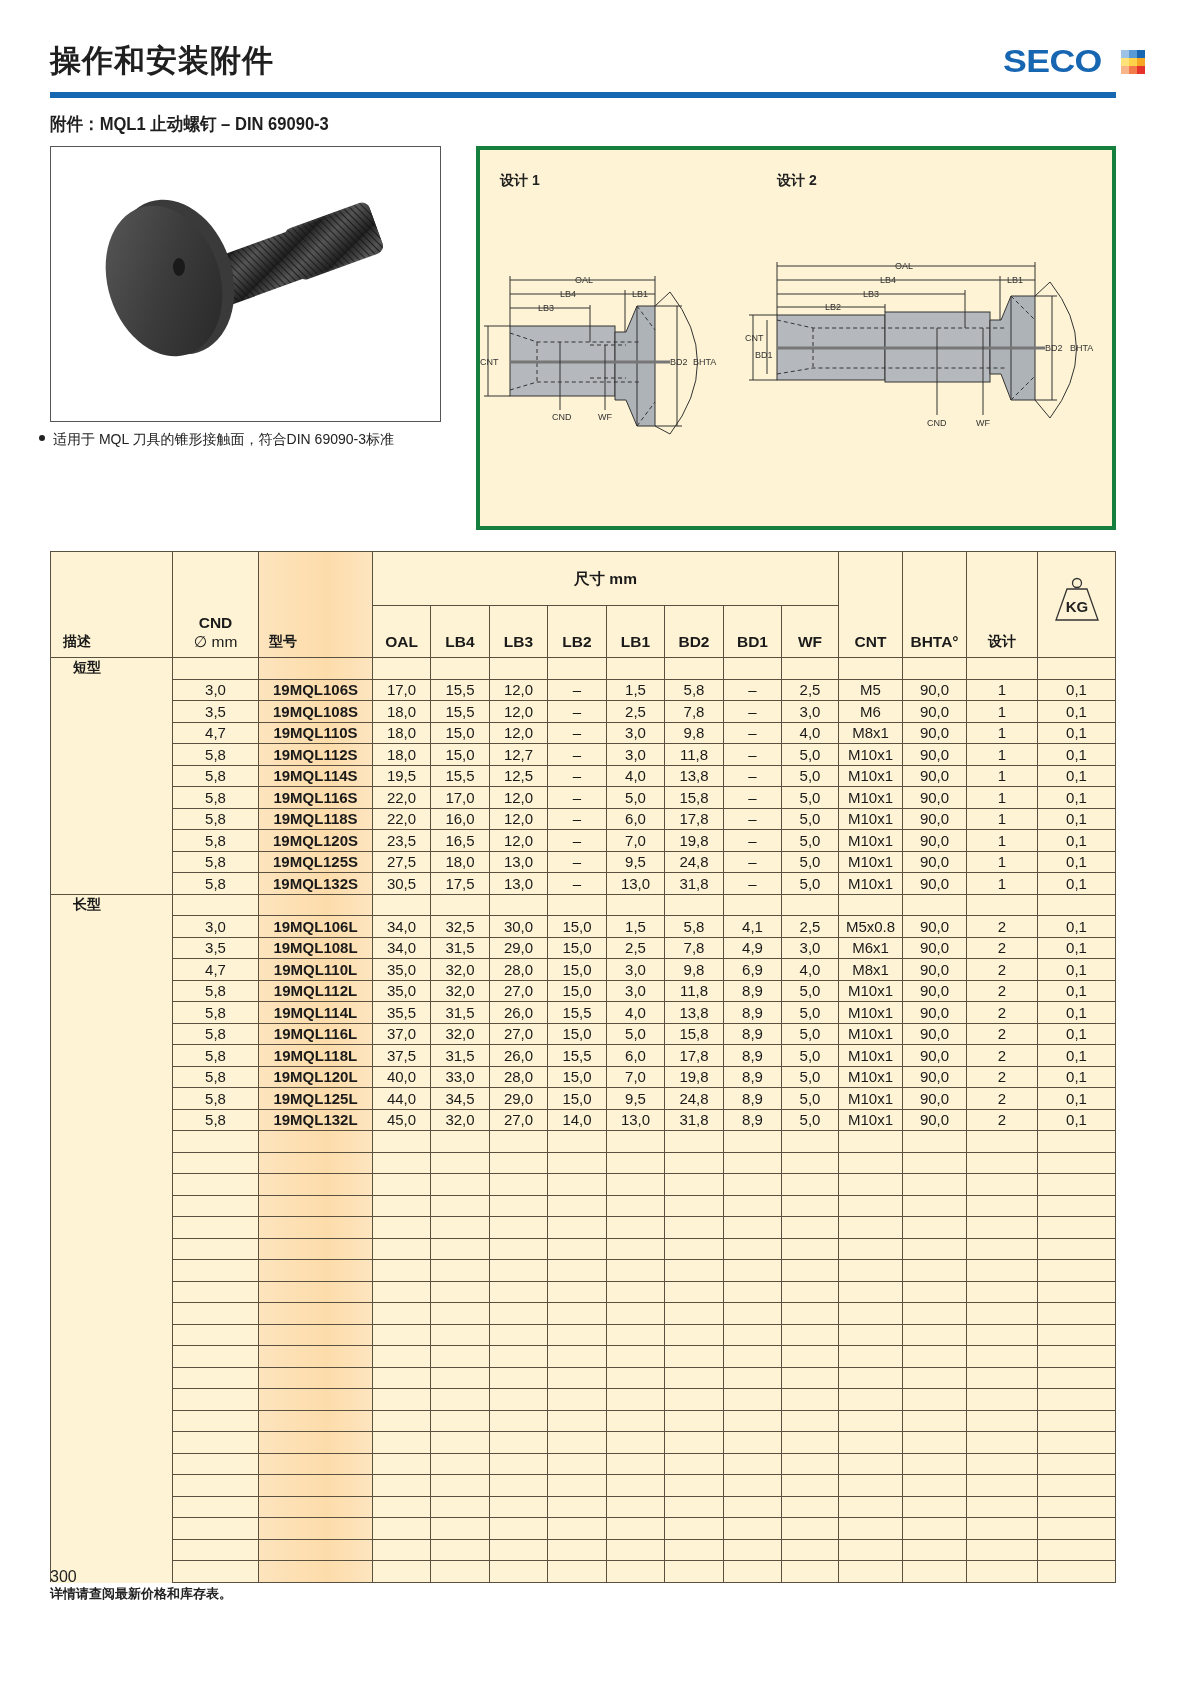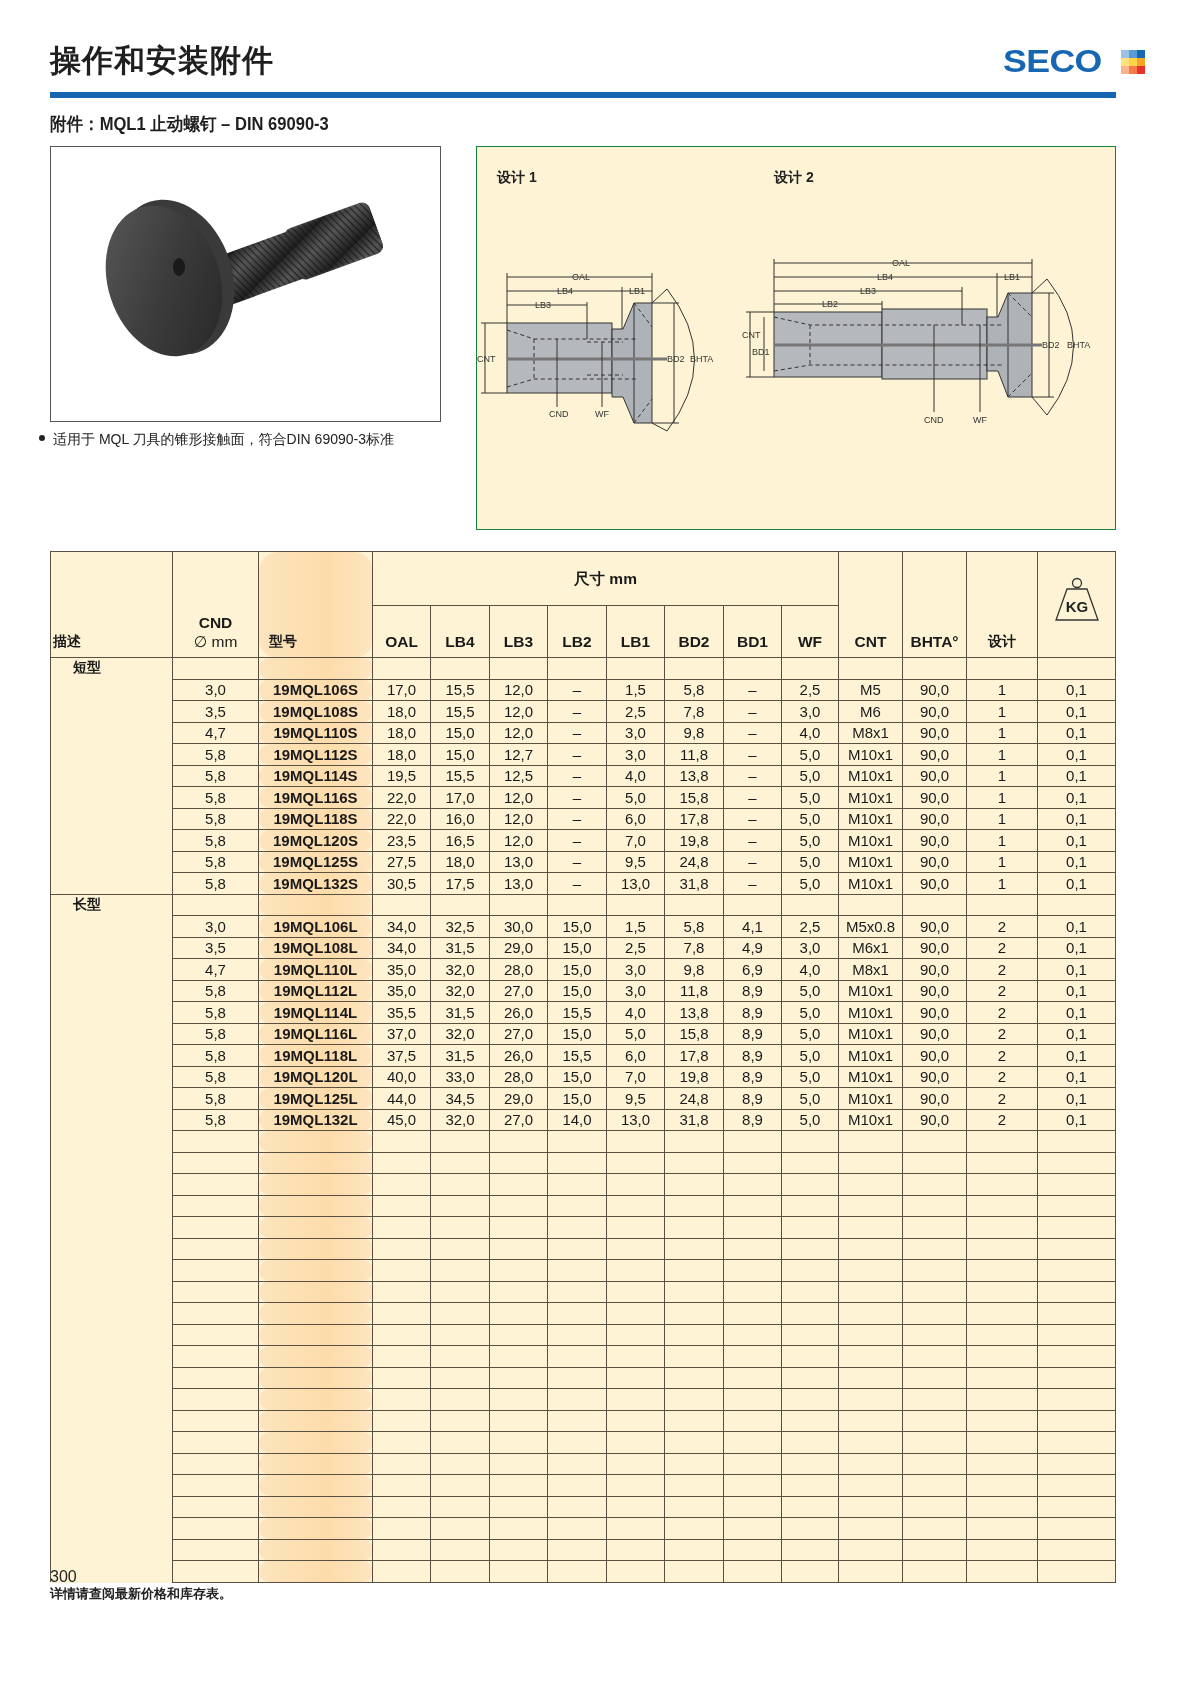--- a/index.html
+++ b/index.html
@@ -11,30 +11,30 @@
   .logo-text { font-family: "Liberation Sans", sans-serif; font-weight: bold; font-size: 31px; color: #1766b2; letter-spacing: -0.5px; line-height: 1; transform: scaleX(1.15); transform-origin: left; }
   .logo-squares { display: grid; grid-template-columns: repeat(3, 8px); grid-template-rows: repeat(3, 8px); margin-left: 32px; }
   .logo-squares span { display: block; width: 8px; height: 8px; }
   .rule { position: absolute; left: 50px; top: 92px; width: 1066px; height: 6px; background: #1766b2; }
   .subtitle { position: absolute; left: 50px; top: 112px; font-size: 18px; font-weight: bold; color: #1f1f1f; transform: scaleX(0.92); transform-origin: left; }
 
   .photo-box { position: absolute; left: 50px; top: 146px; width: 391px; height: 276px; border: 1px solid #555; background: #fff; }
   .bullet { position: absolute; left: 39px; top: 431px; font-size: 14px; color: #222; }
   .bullet .dot { display: inline-block; width: 6px; height: 6px; border-radius: 50%; background: #222; margin-right: 8px; vertical-align: middle; position: relative; top: -2px; }
 
-  .diagram-box { position: absolute; left: 476px; top: 146px; width: 640px; height: 384px; border: 1px solid #15803d; background: #fef3d4; }
+  .diagram-box { position: absolute; left: 476px; top: 146px; width: 640px; height: 384px; border: 4px solid #15803d; background: #fef3d4; }
   .design-label { position: absolute; top: 22px; font-size: 14px; font-weight: bold; color: #222; }
   .diagram-box svg { position: absolute; }
   .dim-text { font-family: "Liberation Sans", sans-serif; font-size: 9px; fill: #333; }
 
   table.spec { position: absolute; left: 50px; top: 551px; border-collapse: collapse; background: #fef3d4; table-layout: fixed; }
   table.spec td, table.spec th { border: 1.5px solid #5a5040; font-size: 15px; font-weight: normal; text-align: center; height: 21.5px; padding: 0; line-height: 19px; white-space: nowrap; }
   table.spec .hdr { font-weight: bold; font-size: 15.5px; vertical-align: bottom; padding-bottom: 6px; }
   table.spec .hdr-cn { font-family: "DejaVu Serif", serif; font-weight: bold; font-size: 14px; }
-  table.spec .col-model { background: linear-gradient(90deg, #fde4bd 0%, #fddcaa 60%, #fde5c0 100%); border-radius: 19px; }
+  table.spec .col-model { background: linear-gradient(90deg, #fde4bd 0%, #fddcaa 60%, #fde5c0 100%); }
   table.spec td.model { font-weight: bold; }
   table.spec td.group-label { text-align: left; padding-left: 22px; font-family: "DejaVu Serif", serif; font-weight: bold; font-size: 14px; vertical-align: top; border-bottom: none; }
   table.spec .kg-cell { vertical-align: middle; }
 
   .footnote { position: absolute; left: 50px; top: 1585px; font-family: "DejaVu Serif", serif; font-weight: bold; font-size: 13px; color: #222; }
   .page-number { position: absolute; left: 50px; top: 1568px; font-size: 16px; color: #222; }
 </style>
 </head>
 <body>
 
@@ -197,21 +197,21 @@
       <col style="width:59px">
       <col style="width:58px">
       <col style="width:57px">
     <col style="width:64px">
       <col style="width:64px">
       <col style="width:71px">
       <col style="width:78px">
   </colgroup>
   <thead>
     <tr style="height:54px">
-      <th rowspan="2" class="hdr hdr-cn" style="text-align:left;padding-left:2px;">描述</th>
+      <th rowspan="2" class="hdr hdr-cn" style="text-align:left;padding-left:12px;">描述</th>
       <th rowspan="2" class="hdr">
         <div>CND</div>
         <div style="font-weight:normal">∅ mm</div>
       </th>
       <th rowspan="2" class="hdr hdr-cn col-model" style="text-align:left;padding-left:10px;">型号</th>
       <th colspan="8" class="hdr" style="vertical-align:middle;padding-bottom:0;">尺寸 mm</th>
       <th rowspan="2" class="hdr">CNT</th>
       <th rowspan="2" class="hdr">BHTA°</th>
       <th rowspan="2" class="hdr hdr-cn">设计</th>
       <th rowspan="2" class="hdr kg-cell">

